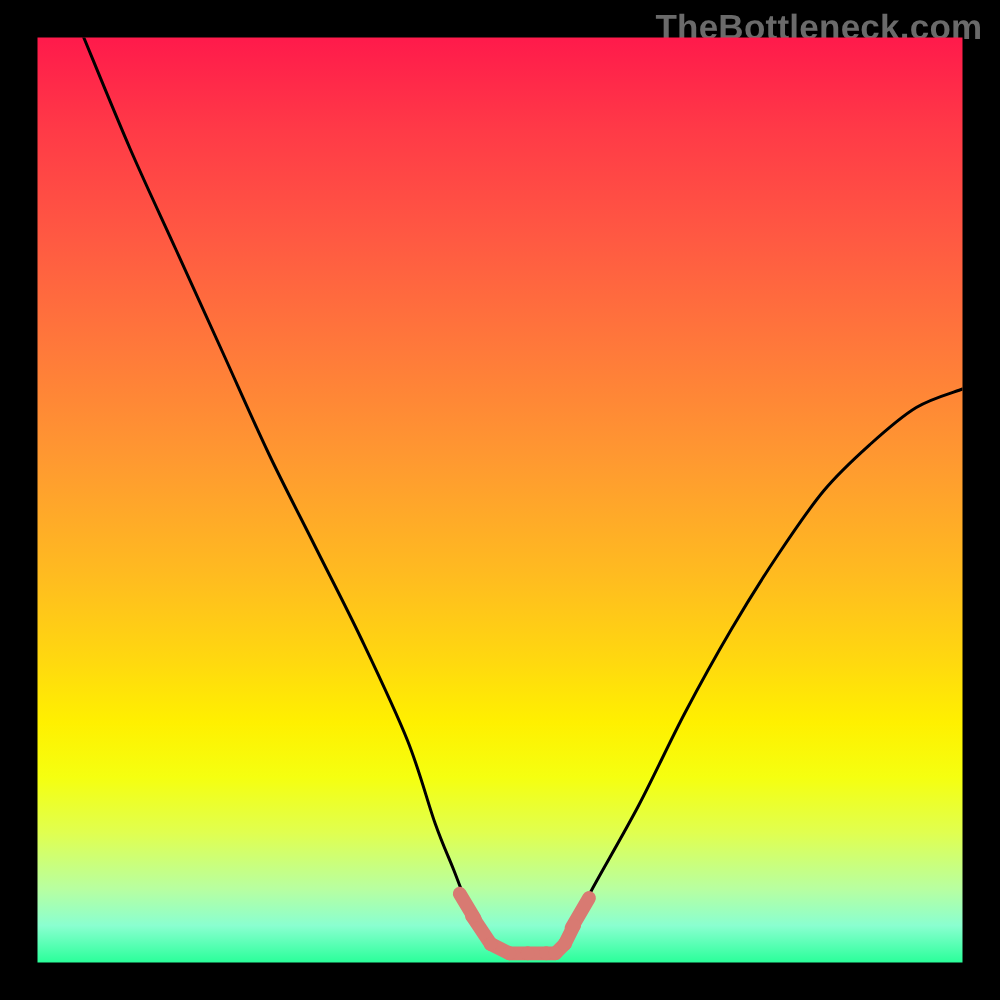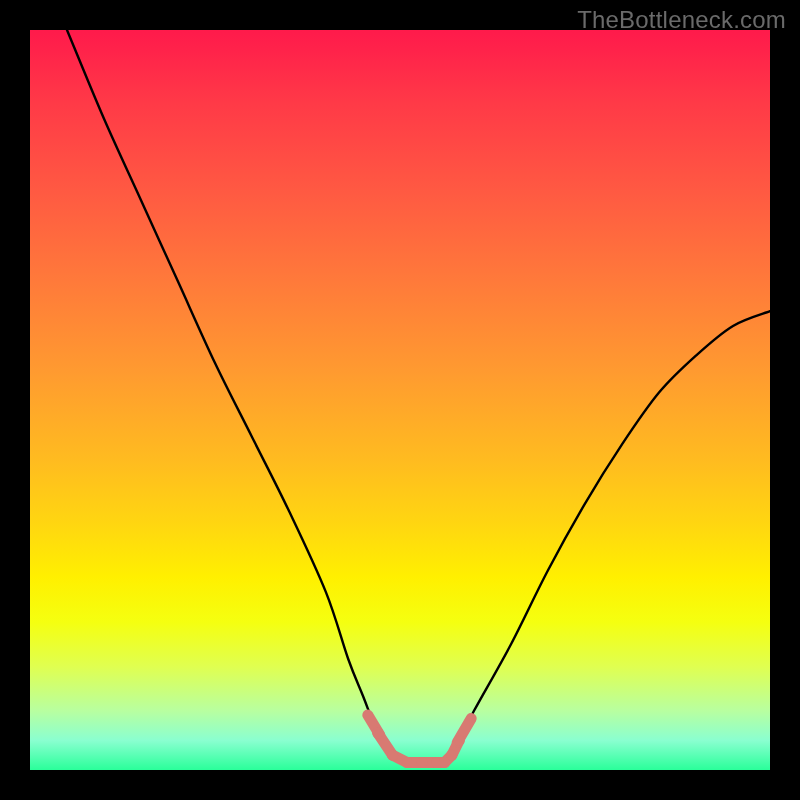--- a/index.html
+++ b/index.html
@@ -46,22 +46,22 @@
     left: 0;
     top: 0;
     width: 740px;
     height: 740px;
     pointer-events: none;
   }
   .watermark {
     position: absolute;
     top: 6px;
     right: 14px;
-    font-size: 24px;
-    font-weight: 400;
+    font-size: 28px;
+    font-weight: 700;
     color: #6a6a6a;
     letter-spacing: 0.2px;
     user-select: none;
     margin-left: 48px;
   }
 </style>
 </head>
 <body>
 
 <div class="frame">

